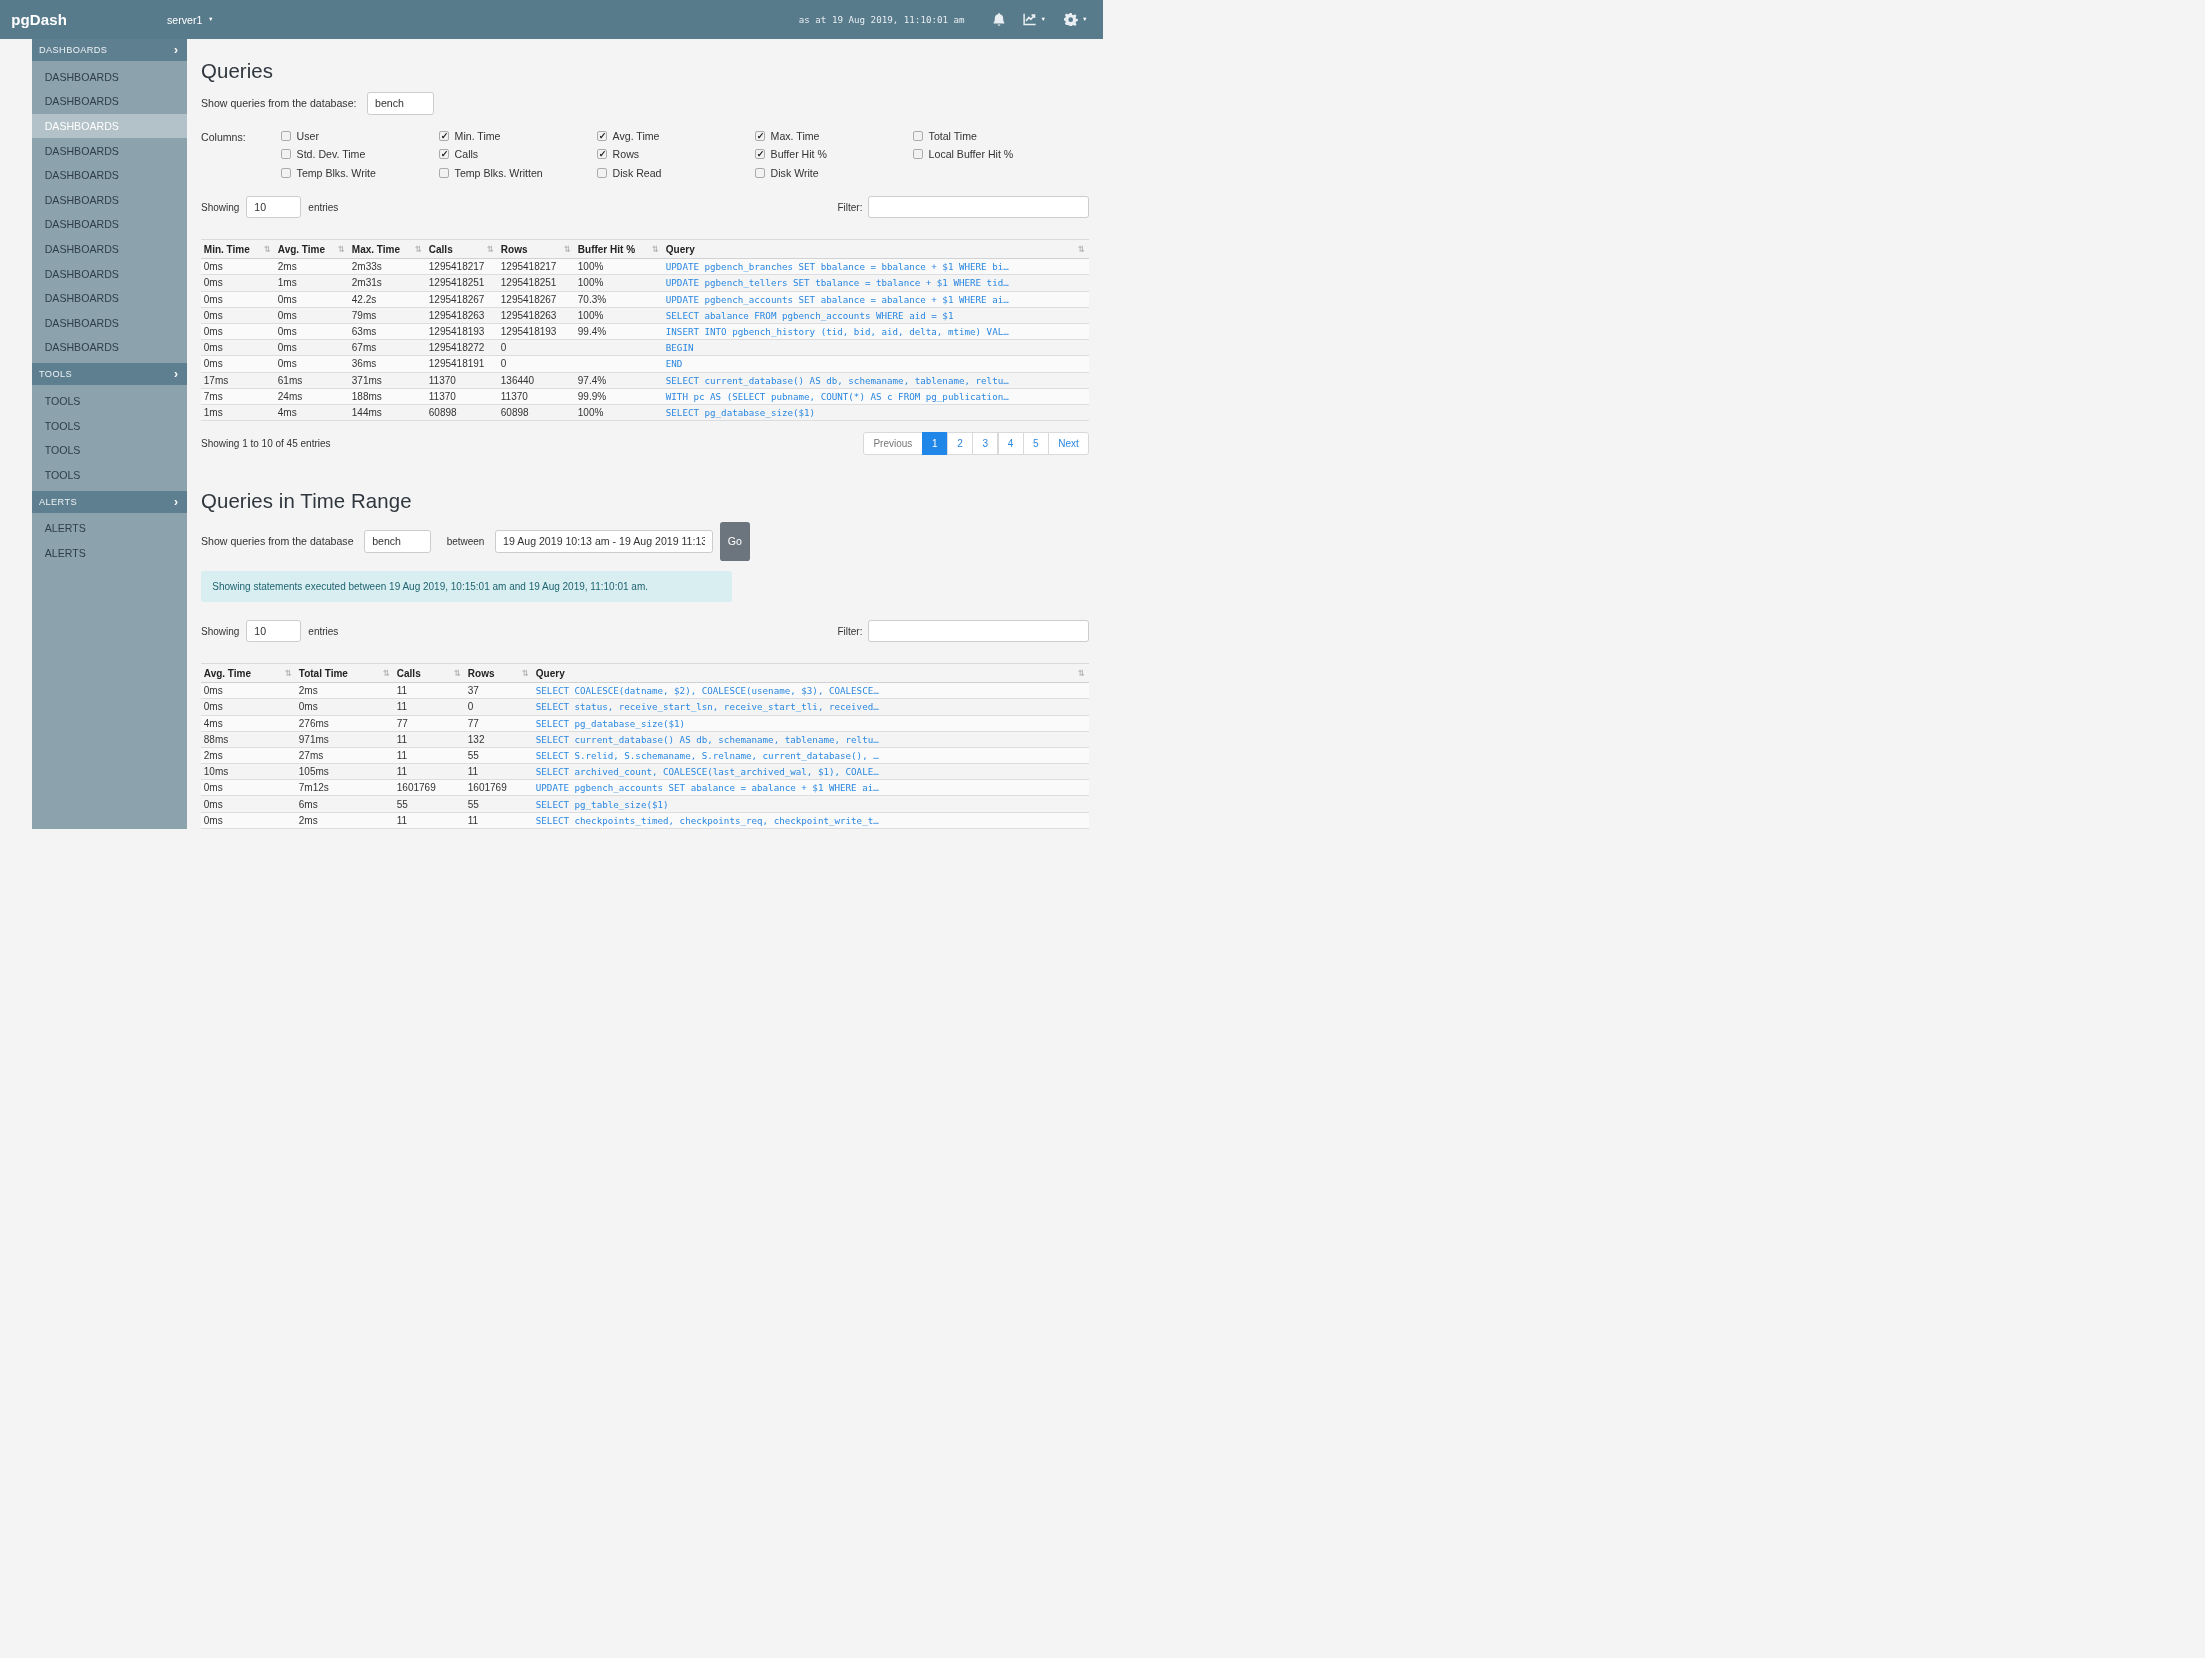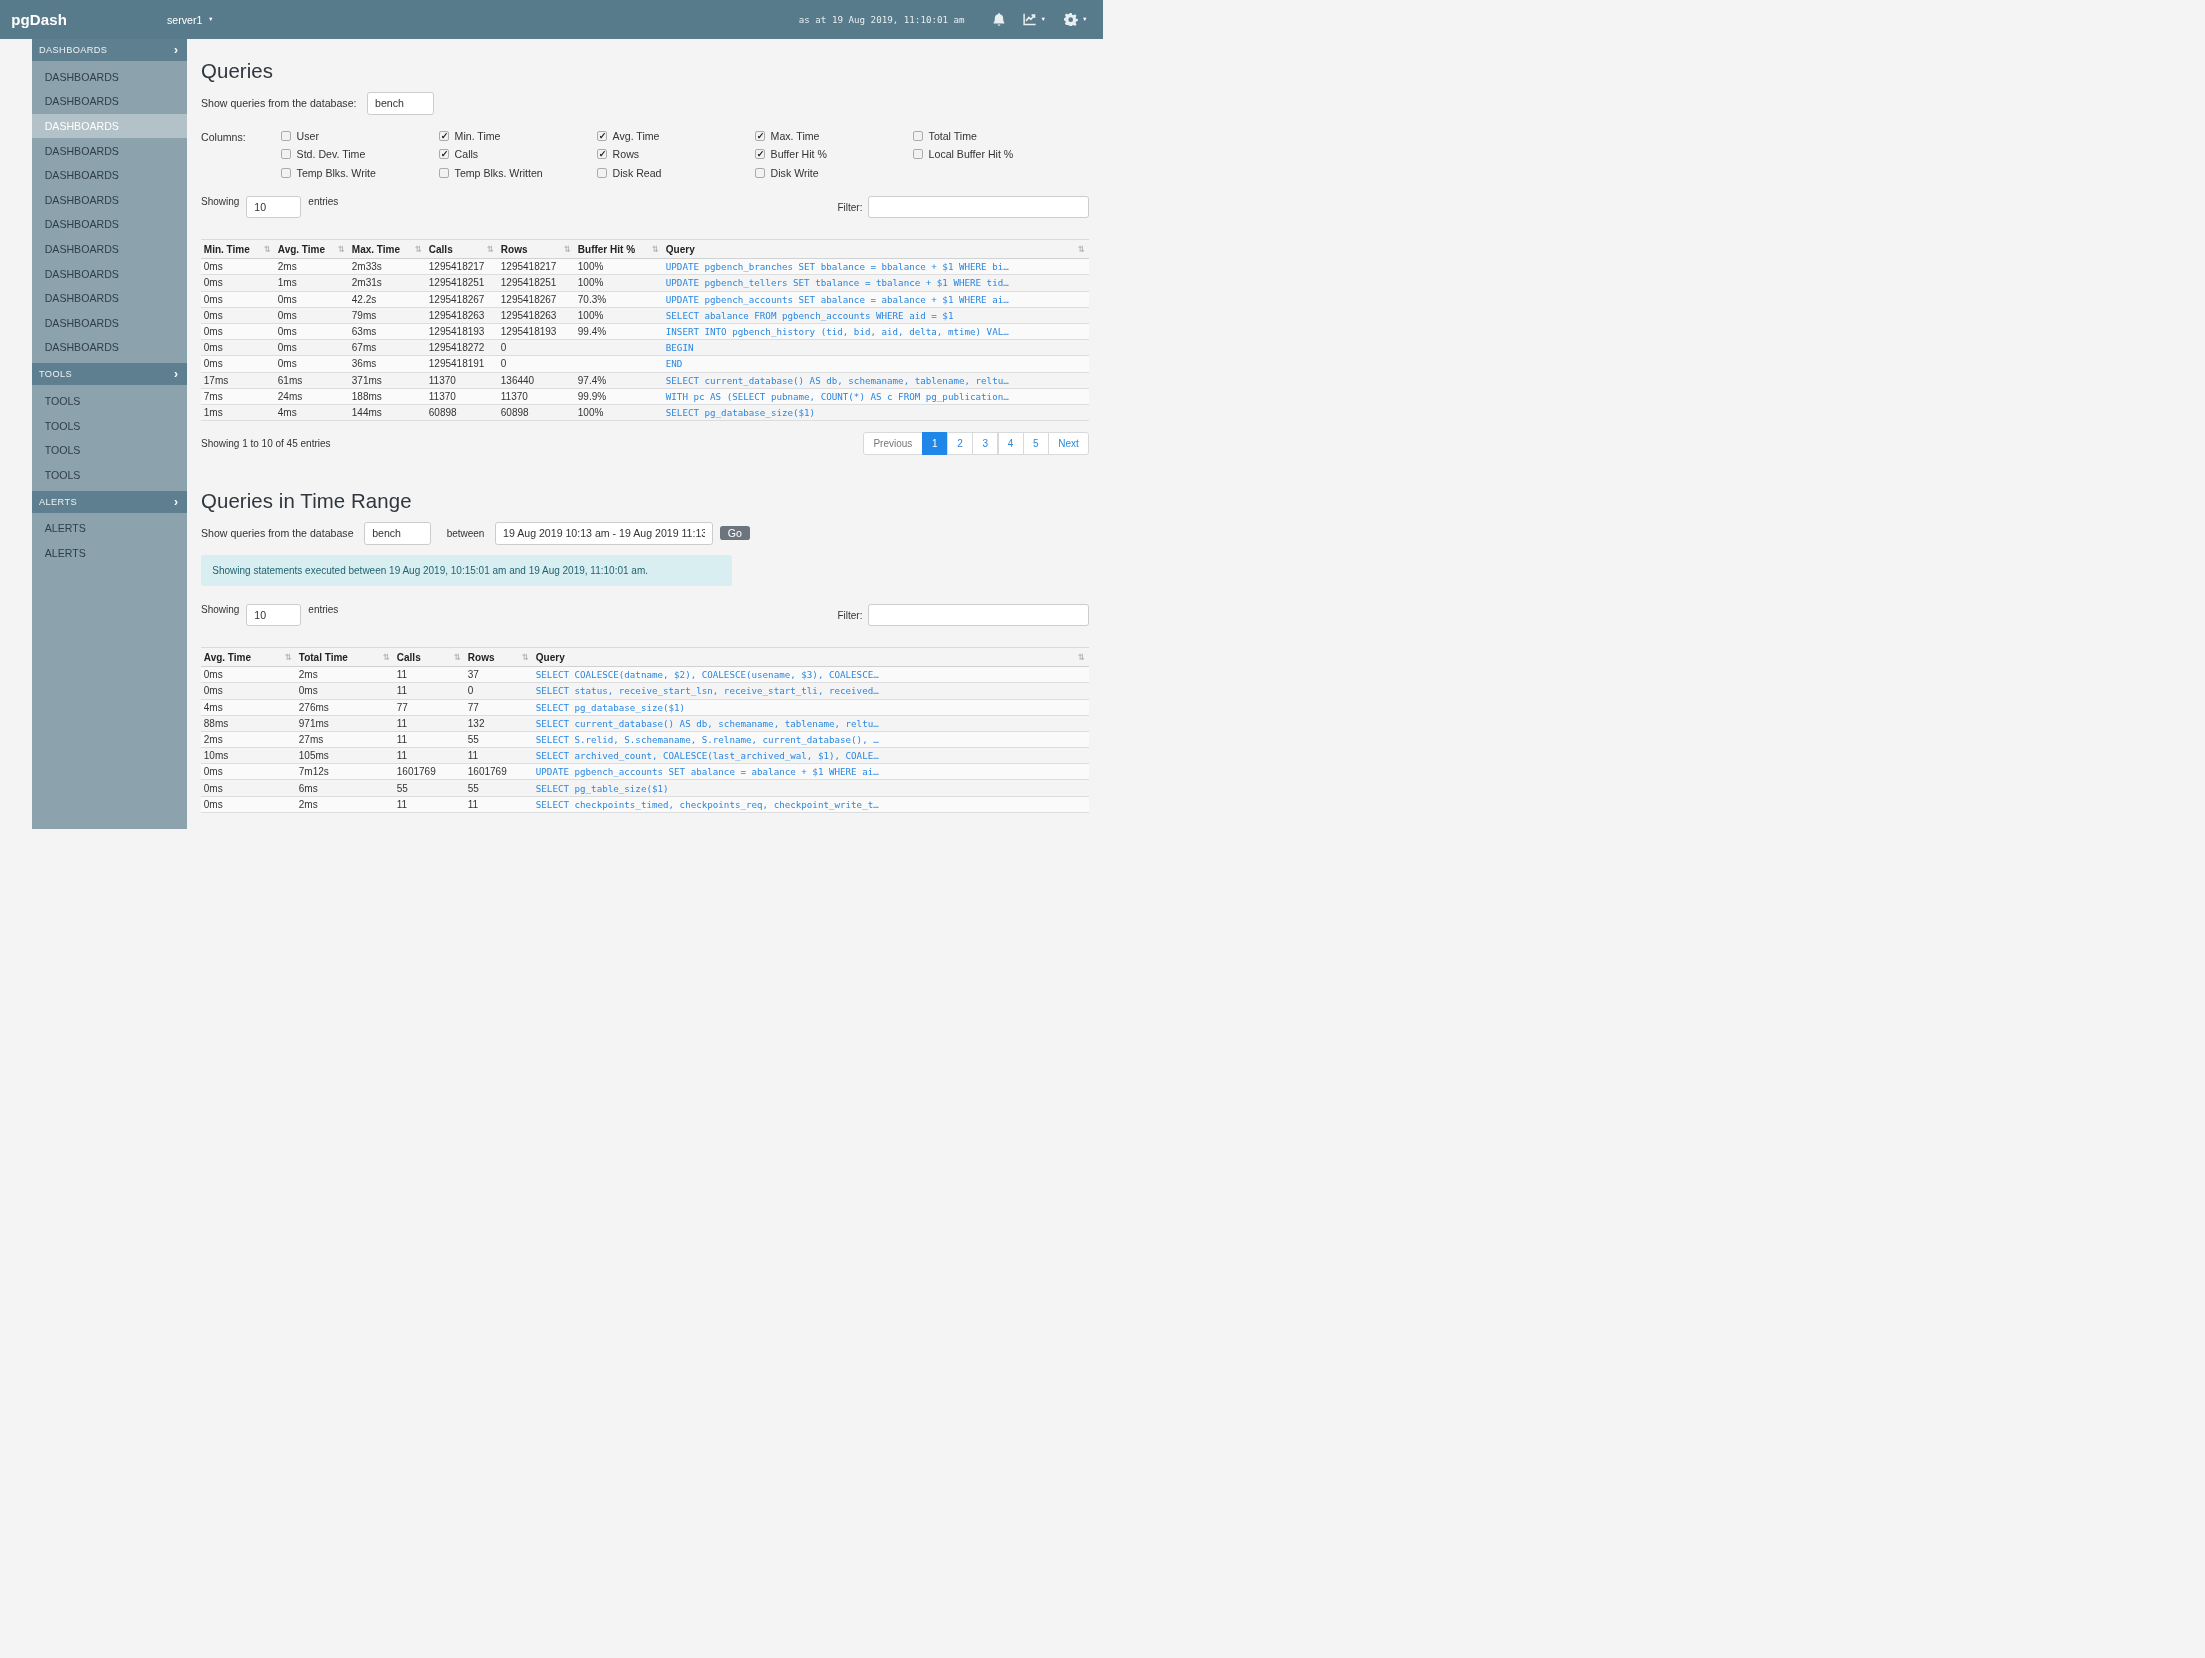--- a/index.html
+++ b/index.html
@@ -48,39 +48,39 @@
   .form-row label { font-size:10.6px; color:#333; }
   .text-input {
     border:0.7px solid #ccc; border-radius:2.8px; background:#fff; height:23px;
     padding:2.8px 7px; font-size:10.6px; color:#333; font-family:"Liberation Sans", sans-serif;
   }
   .db-input { width:67px; margin-left:10.6px; }
   .range-input { width:218px; margin-left:10.6px; text-align:center; }
   .between-label { margin-left:15.5px; }
   .go-btn {
     margin-left:7px; background:#6c757d; color:#fff; border:none; border-radius:2.8px;
-    height:14px; padding:0 7.7px; font-size:10.6px; cursor:pointer;
+    height:39px; padding:0 7.7px; font-size:10.6px; cursor:pointer;
   }
   
   .columns-row { display:flex; margin:15.5px 0 4.2px; }
   .columns-label { width:80px; font-size:10.6px; padding-top:0.7px; }
   .cb-group { width:158px; }
   .cb-group.last { width:auto; }
   .cb-row { display:flex; align-items:center; margin-bottom:6.3px; }
   .cb {
     appearance:none; -webkit-appearance:none; width:10px; height:10px;
     border:0.7px solid #aaa; border-radius:2.1px; background:#f2f2f2; cursor:pointer;
     position:relative; flex-shrink:0;
   }
   .cb:checked::after {
     content:"✓"; position:absolute; left:0.7px; top:-2.1px; font-size:9.2px; color:#222; font-weight:bold;
   }
   .cb-label { margin-left:5.6px; font-size:10.6px; color:#333; }
   
-  .list-controls { display:flex; align-items:flex-start; margin:11.3px 0 0; }
+  .list-controls { display:flex; align-items:center; margin:11.3px 0 0; }
   .entries-input { width:55px; height:22px; margin:0 7px; }
   .filter-wrap { margin-left:auto; display:flex; align-items:center; }
   .filter-input { width:221px; height:22px; margin-left:5.6px; }
   
   table { border-collapse:collapse; table-layout:fixed; width:100%; margin-top:21px; }
   thead th {
     border-top:0.7px solid #d9dadb; border-bottom:1.4px solid #cfd1d3;
     font-size:10px; font-weight:bold; color:#222; text-align:left;
     padding:3.5px 2.8px 3.5px 2.8px; cursor:pointer;
   }

